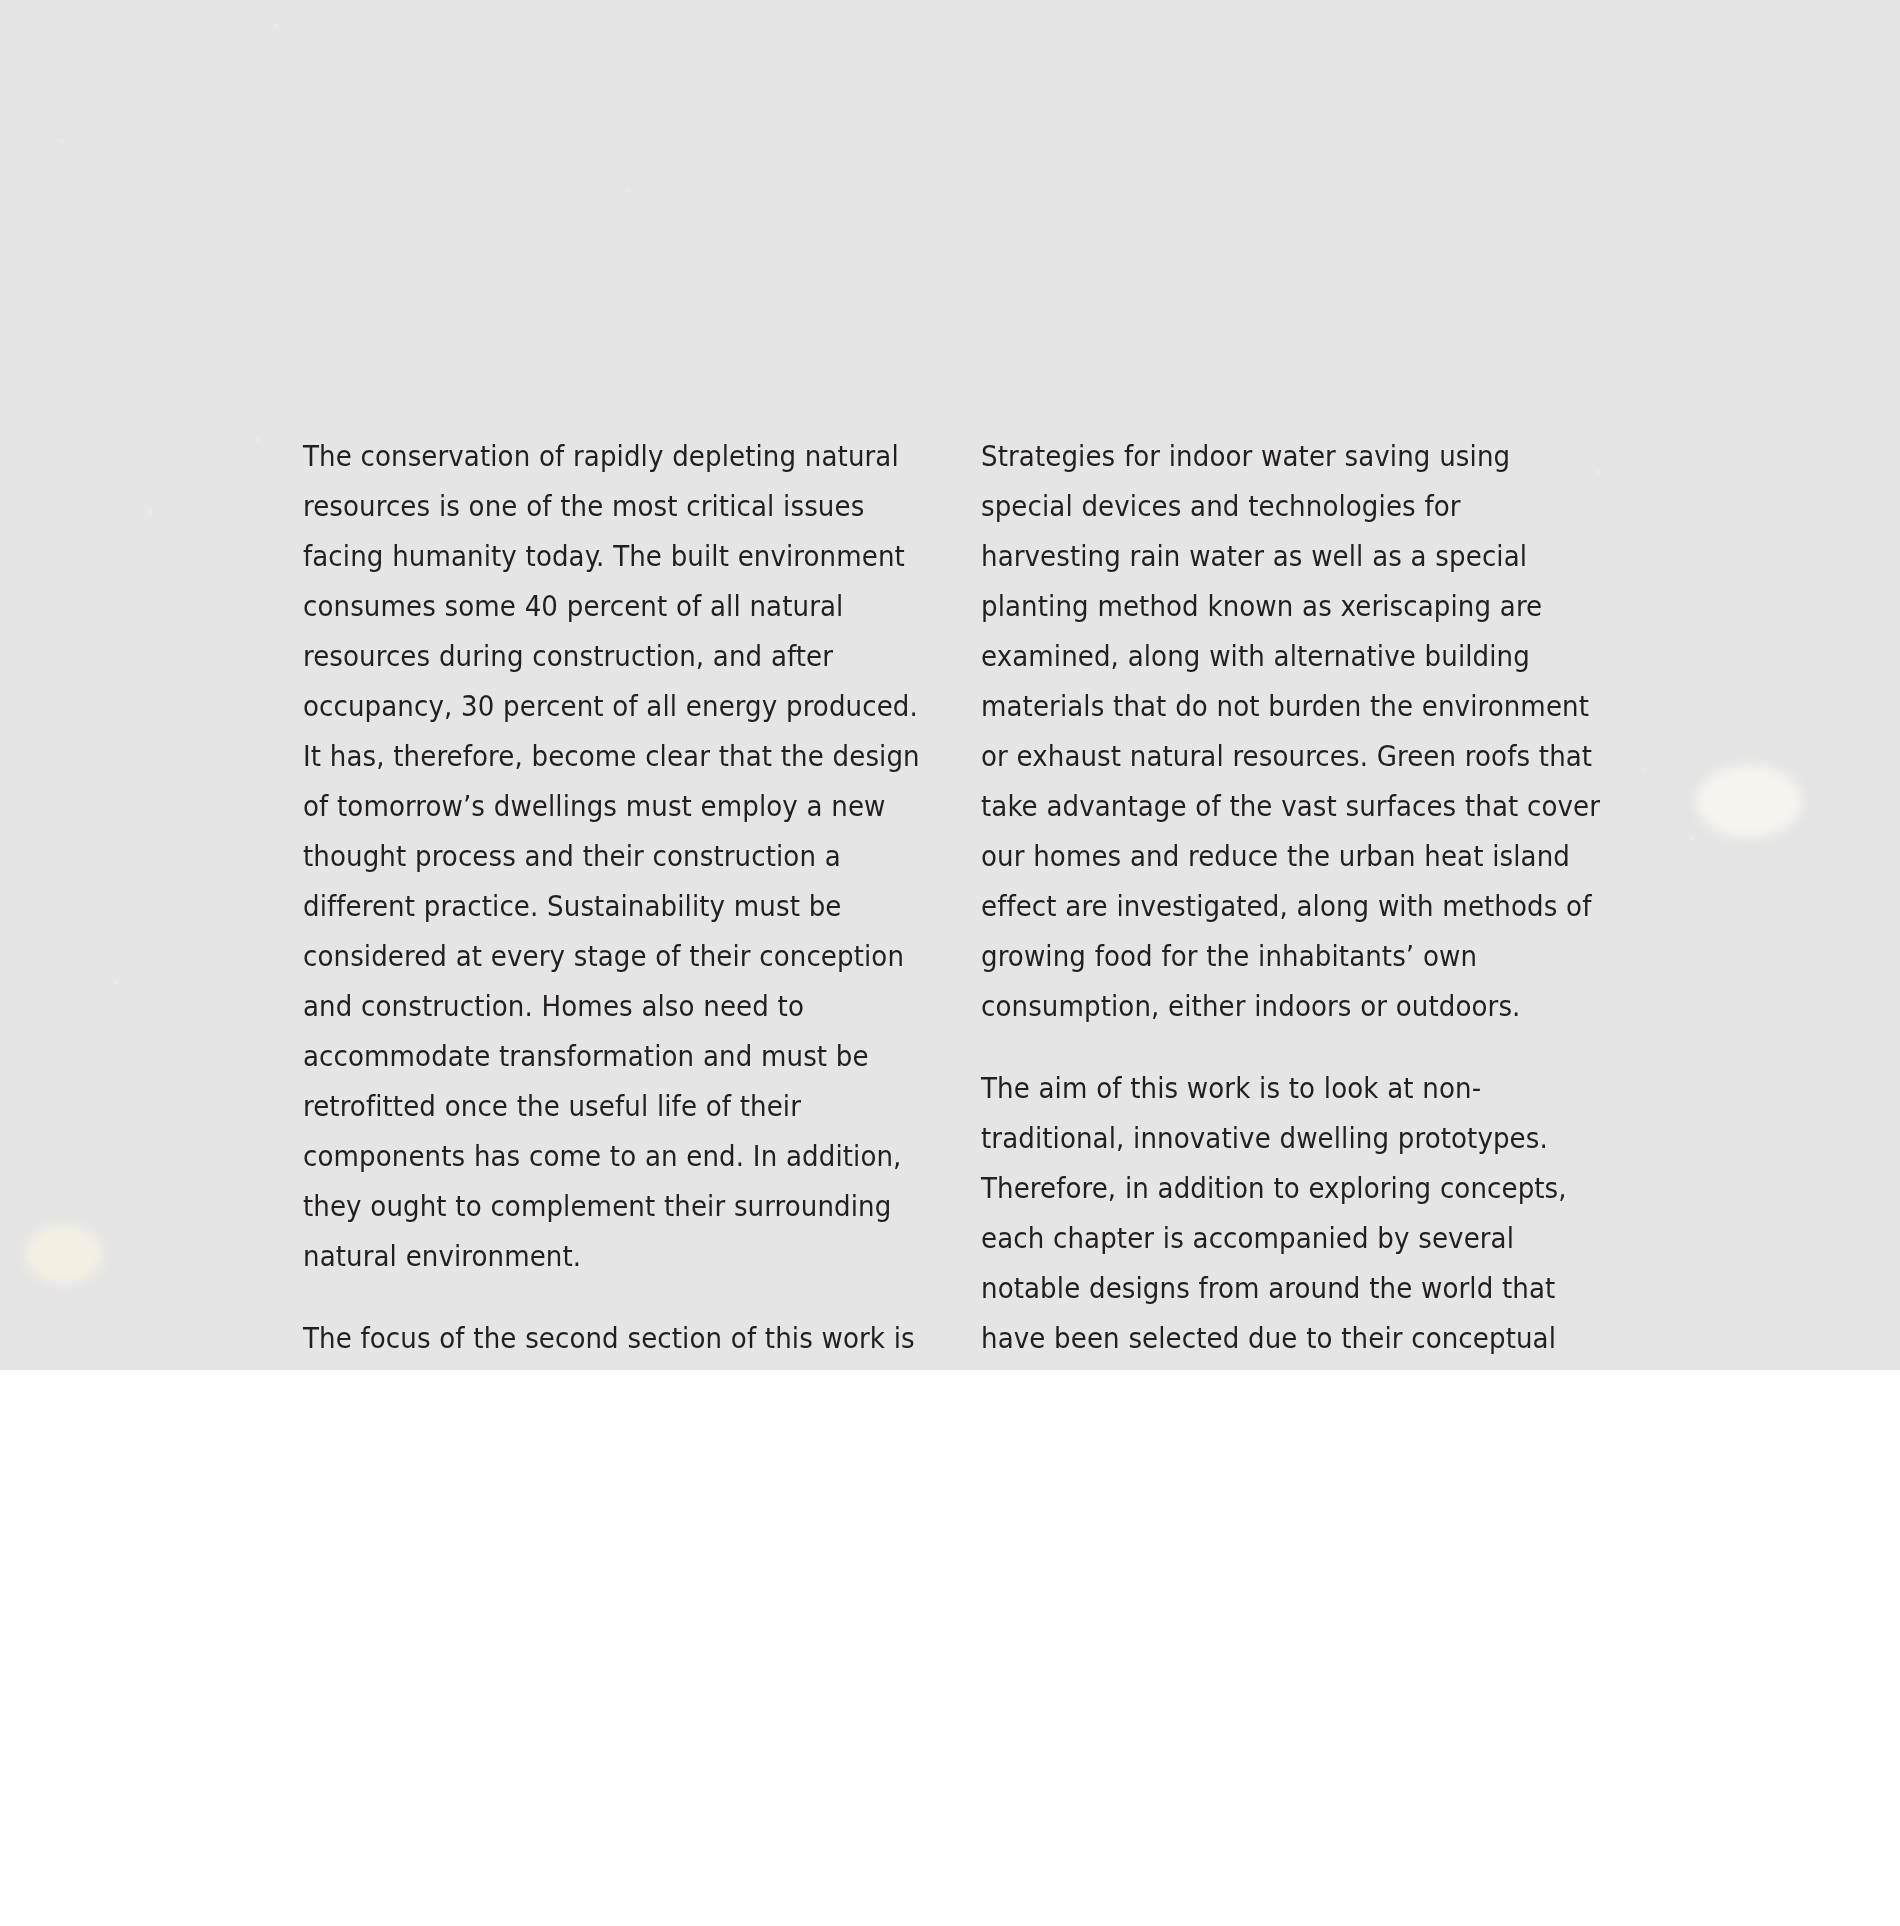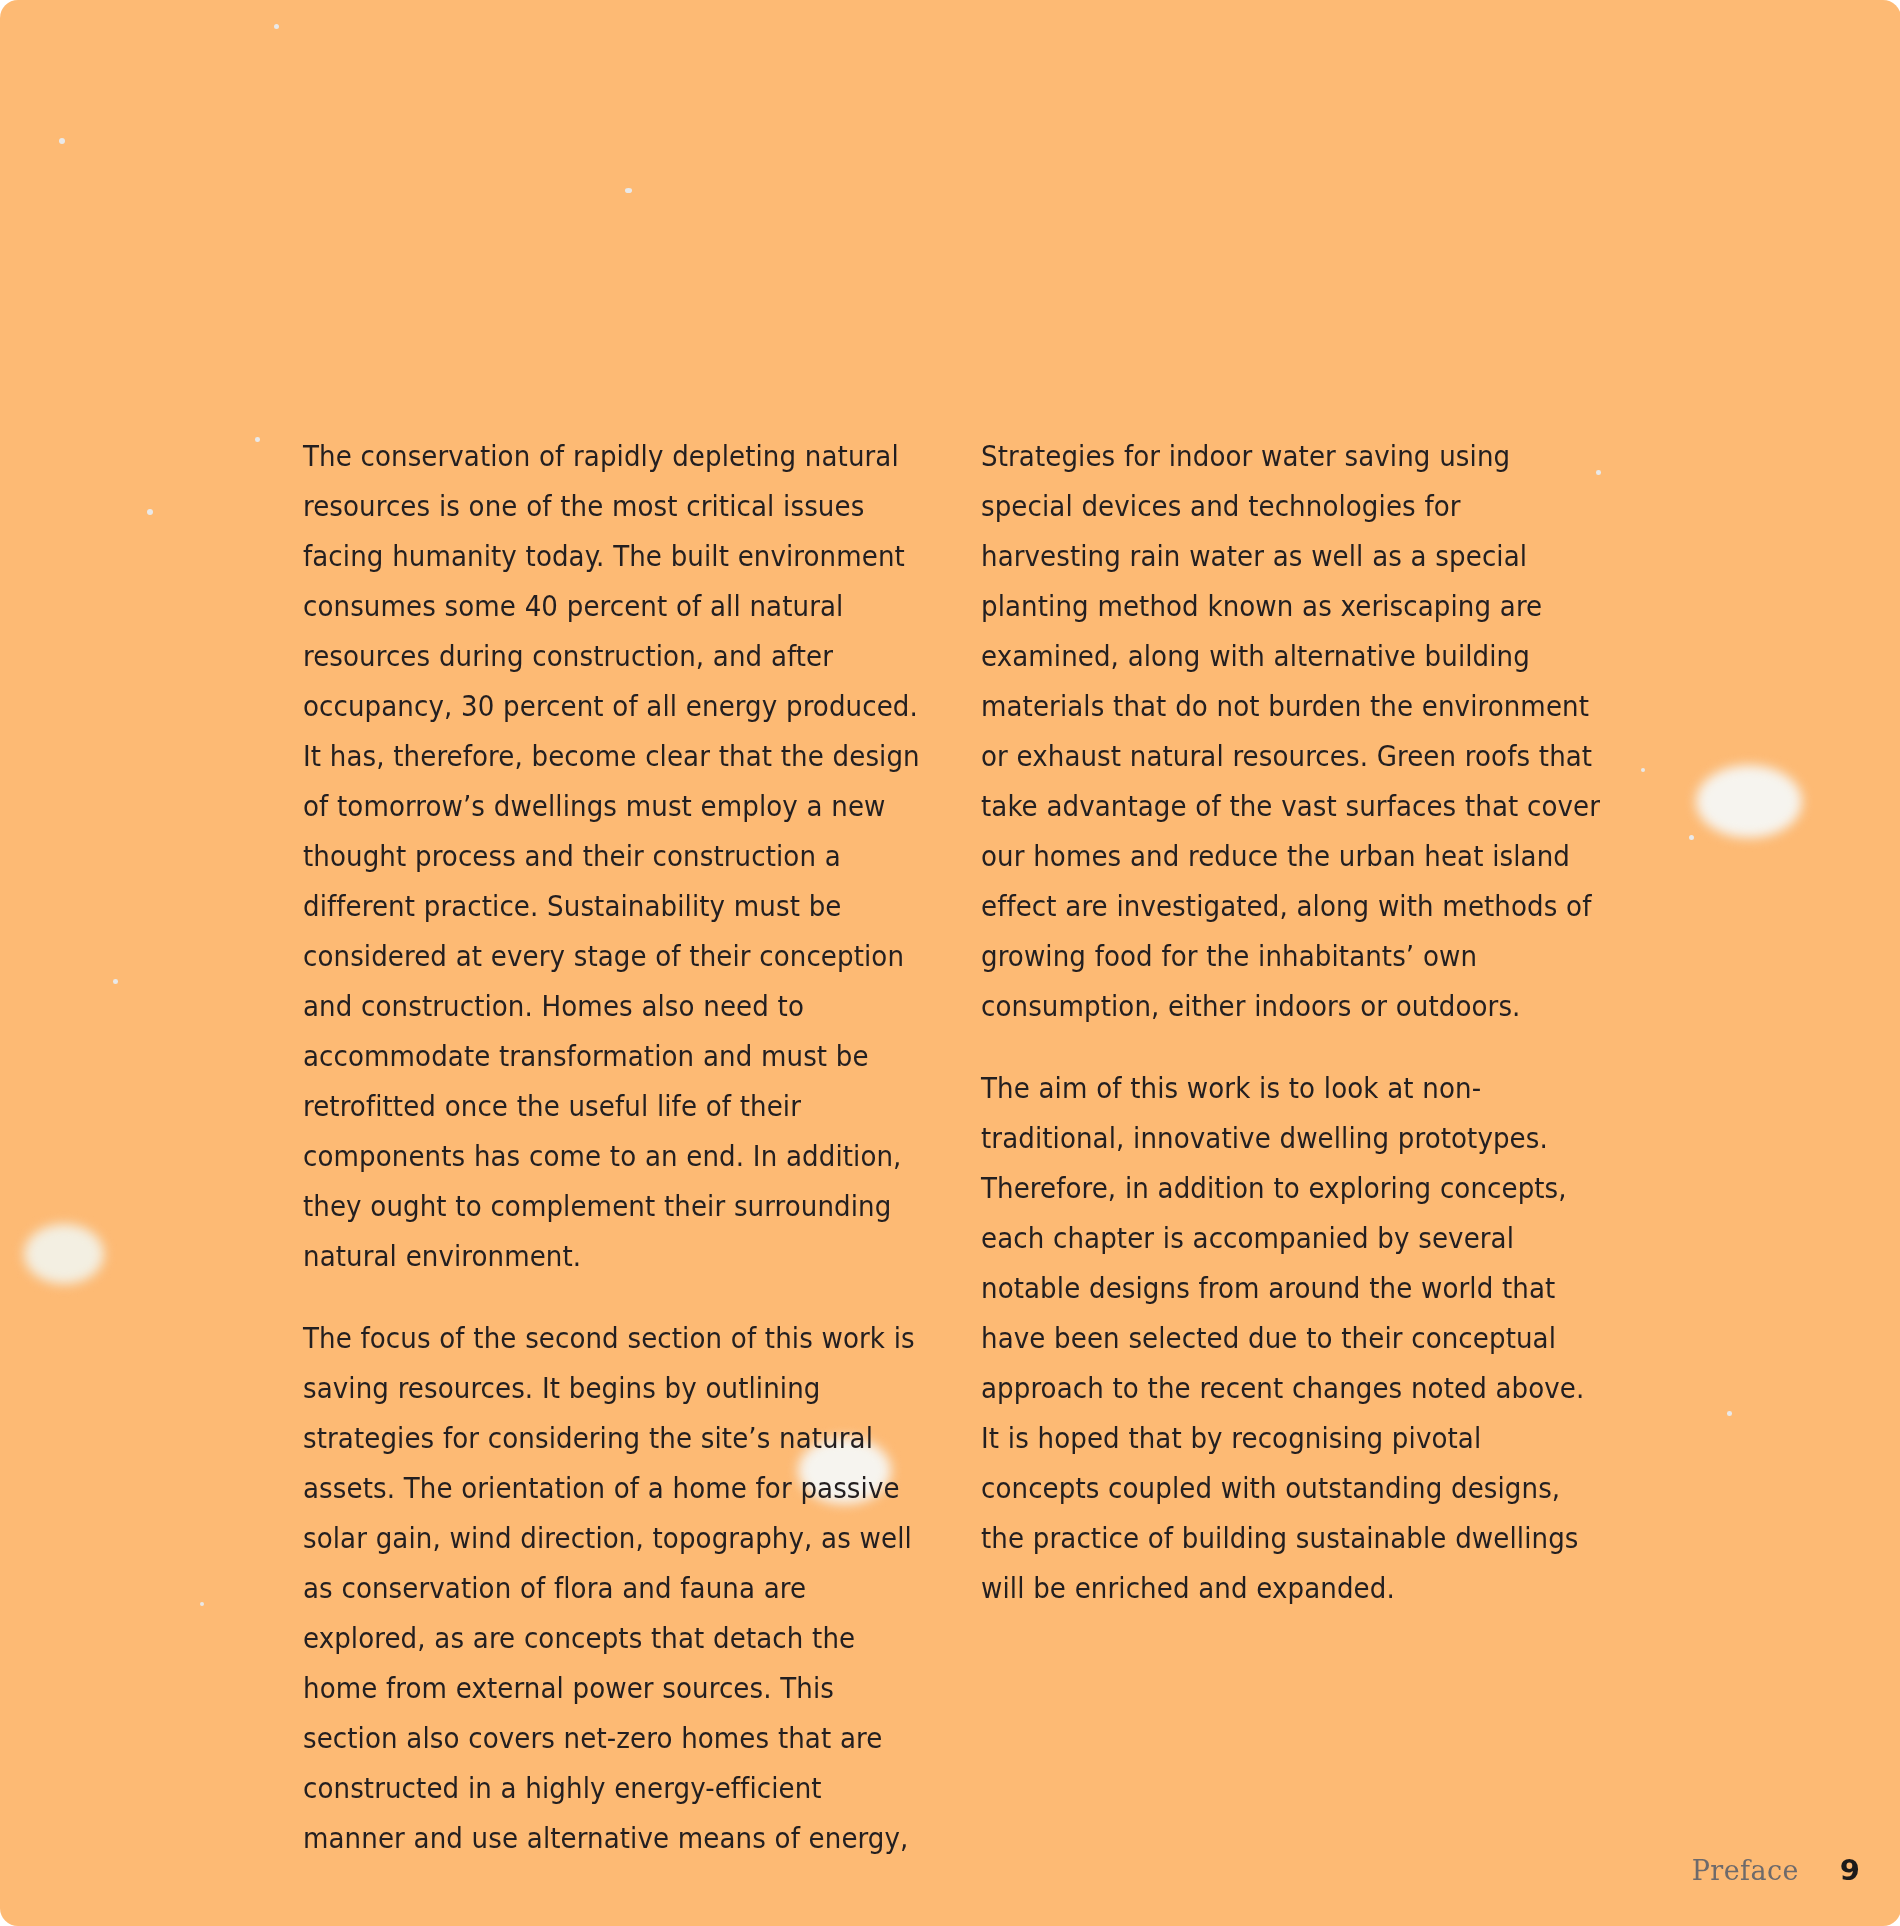--- a/index.html
+++ b/index.html
@@ -4,25 +4,24 @@
 <title>Preface</title>
 <style>
   html, body {
     margin: 0;
     padding: 0;
     background: #ffffff;
   }
   #page {
     position: relative;
     width: 1901px;
-    height: 1926px;
-    background: #fdba74;
+    height: 1370px;
+    background: #e5e5e5;
     overflow: hidden;
     font-family: "DejaVu Sans Condensed", "Liberation Sans Narrow", "Liberation Sans", sans-serif;
-    border-radius: 18px;
   }
 
   
   .speck {
     position: absolute;
     background: #e9e9e9;
     border-radius: 50%;
     pointer-events: none;
   }
   .smudge {

